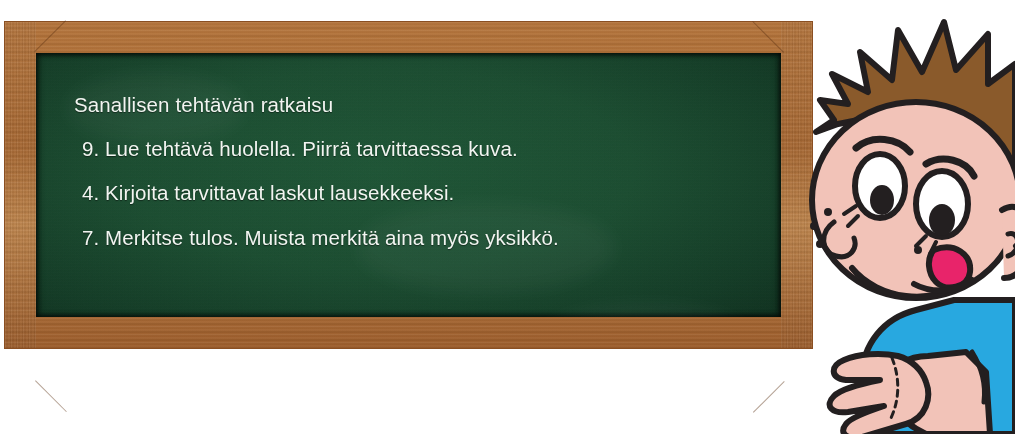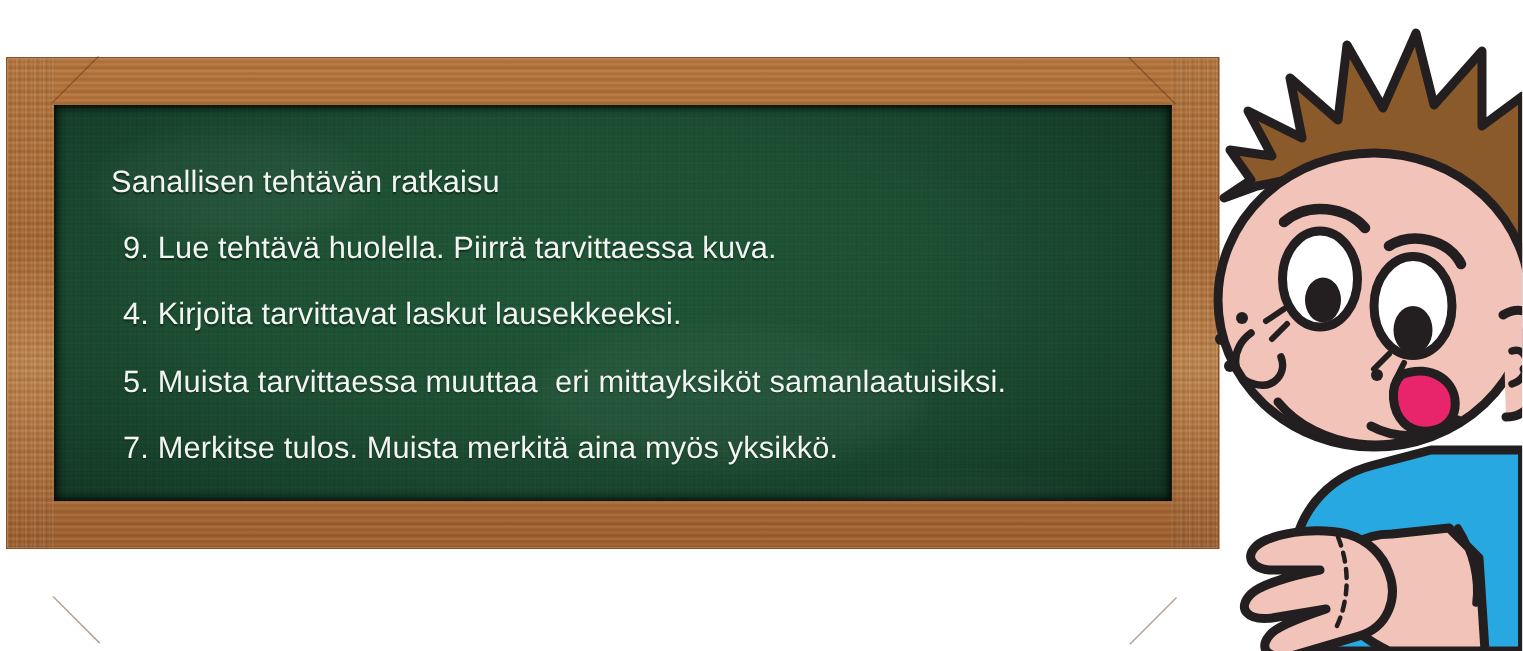--- a/index.html
+++ b/index.html
@@ -16,21 +16,21 @@
     width: 1015px;
     height: 434px;
     background: #ffffff;
     overflow: hidden;
   }
 
   
   .board-frame {
     position: absolute;
     left: 4px;
-    top: 38px;
+    top: 21px;
     width: 809px;
     height: 328px;
     box-sizing: border-box;
     background:
       repeating-linear-gradient(
         to bottom,
         rgba(255,255,255,0.10) 0px,
         rgba(0,0,0,0.05) 2px,
         rgba(255,255,255,0.06) 4px,
         rgba(0,0,0,0.09) 6px,
@@ -166,21 +166,20 @@
       <div class="chalk-smudge" style="left:30px;  top:20px;  width:180px; height:70px;"></div>
       <div class="chalk-smudge" style="left:320px; top:150px; width:260px; height:90px;"></div>
       <div class="chalk-smudge" style="left:500px; top:250px; width:220px; height:80px;"></div>
       <div class="chalk-smudge" style="left:80px;  top:270px; width:200px; height:70px;"></div>
 
       <div class="board-text">
         <div class="board-title">Sanallisen tehtävän ratkaisu</div>
         <ol class="steps">
           <li class="step">9. Lue tehtävä huolella. Piirrä tarvittaessa kuva.</li>
           <li class="step">4. Kirjoita tarvittavat laskut lausekkeeksi.</li>
-          <li class="step">5. Muista tarvittaessa muuttaa  eri mittayksiköt samanlaatuisiksi.</li>
           <li class="step">7. Merkitse tulos. Muista merkitä aina myös yksikkö.</li>
         </ol>
       </div>
     </div>
   </div>
 
   <div class="boy">
     <svg width="239" height="434" viewBox="0 0 239 434" xmlns="http://www.w3.org/2000/svg">
       <g stroke="#231f20" stroke-width="6" stroke-linejoin="round" stroke-linecap="round">
 

